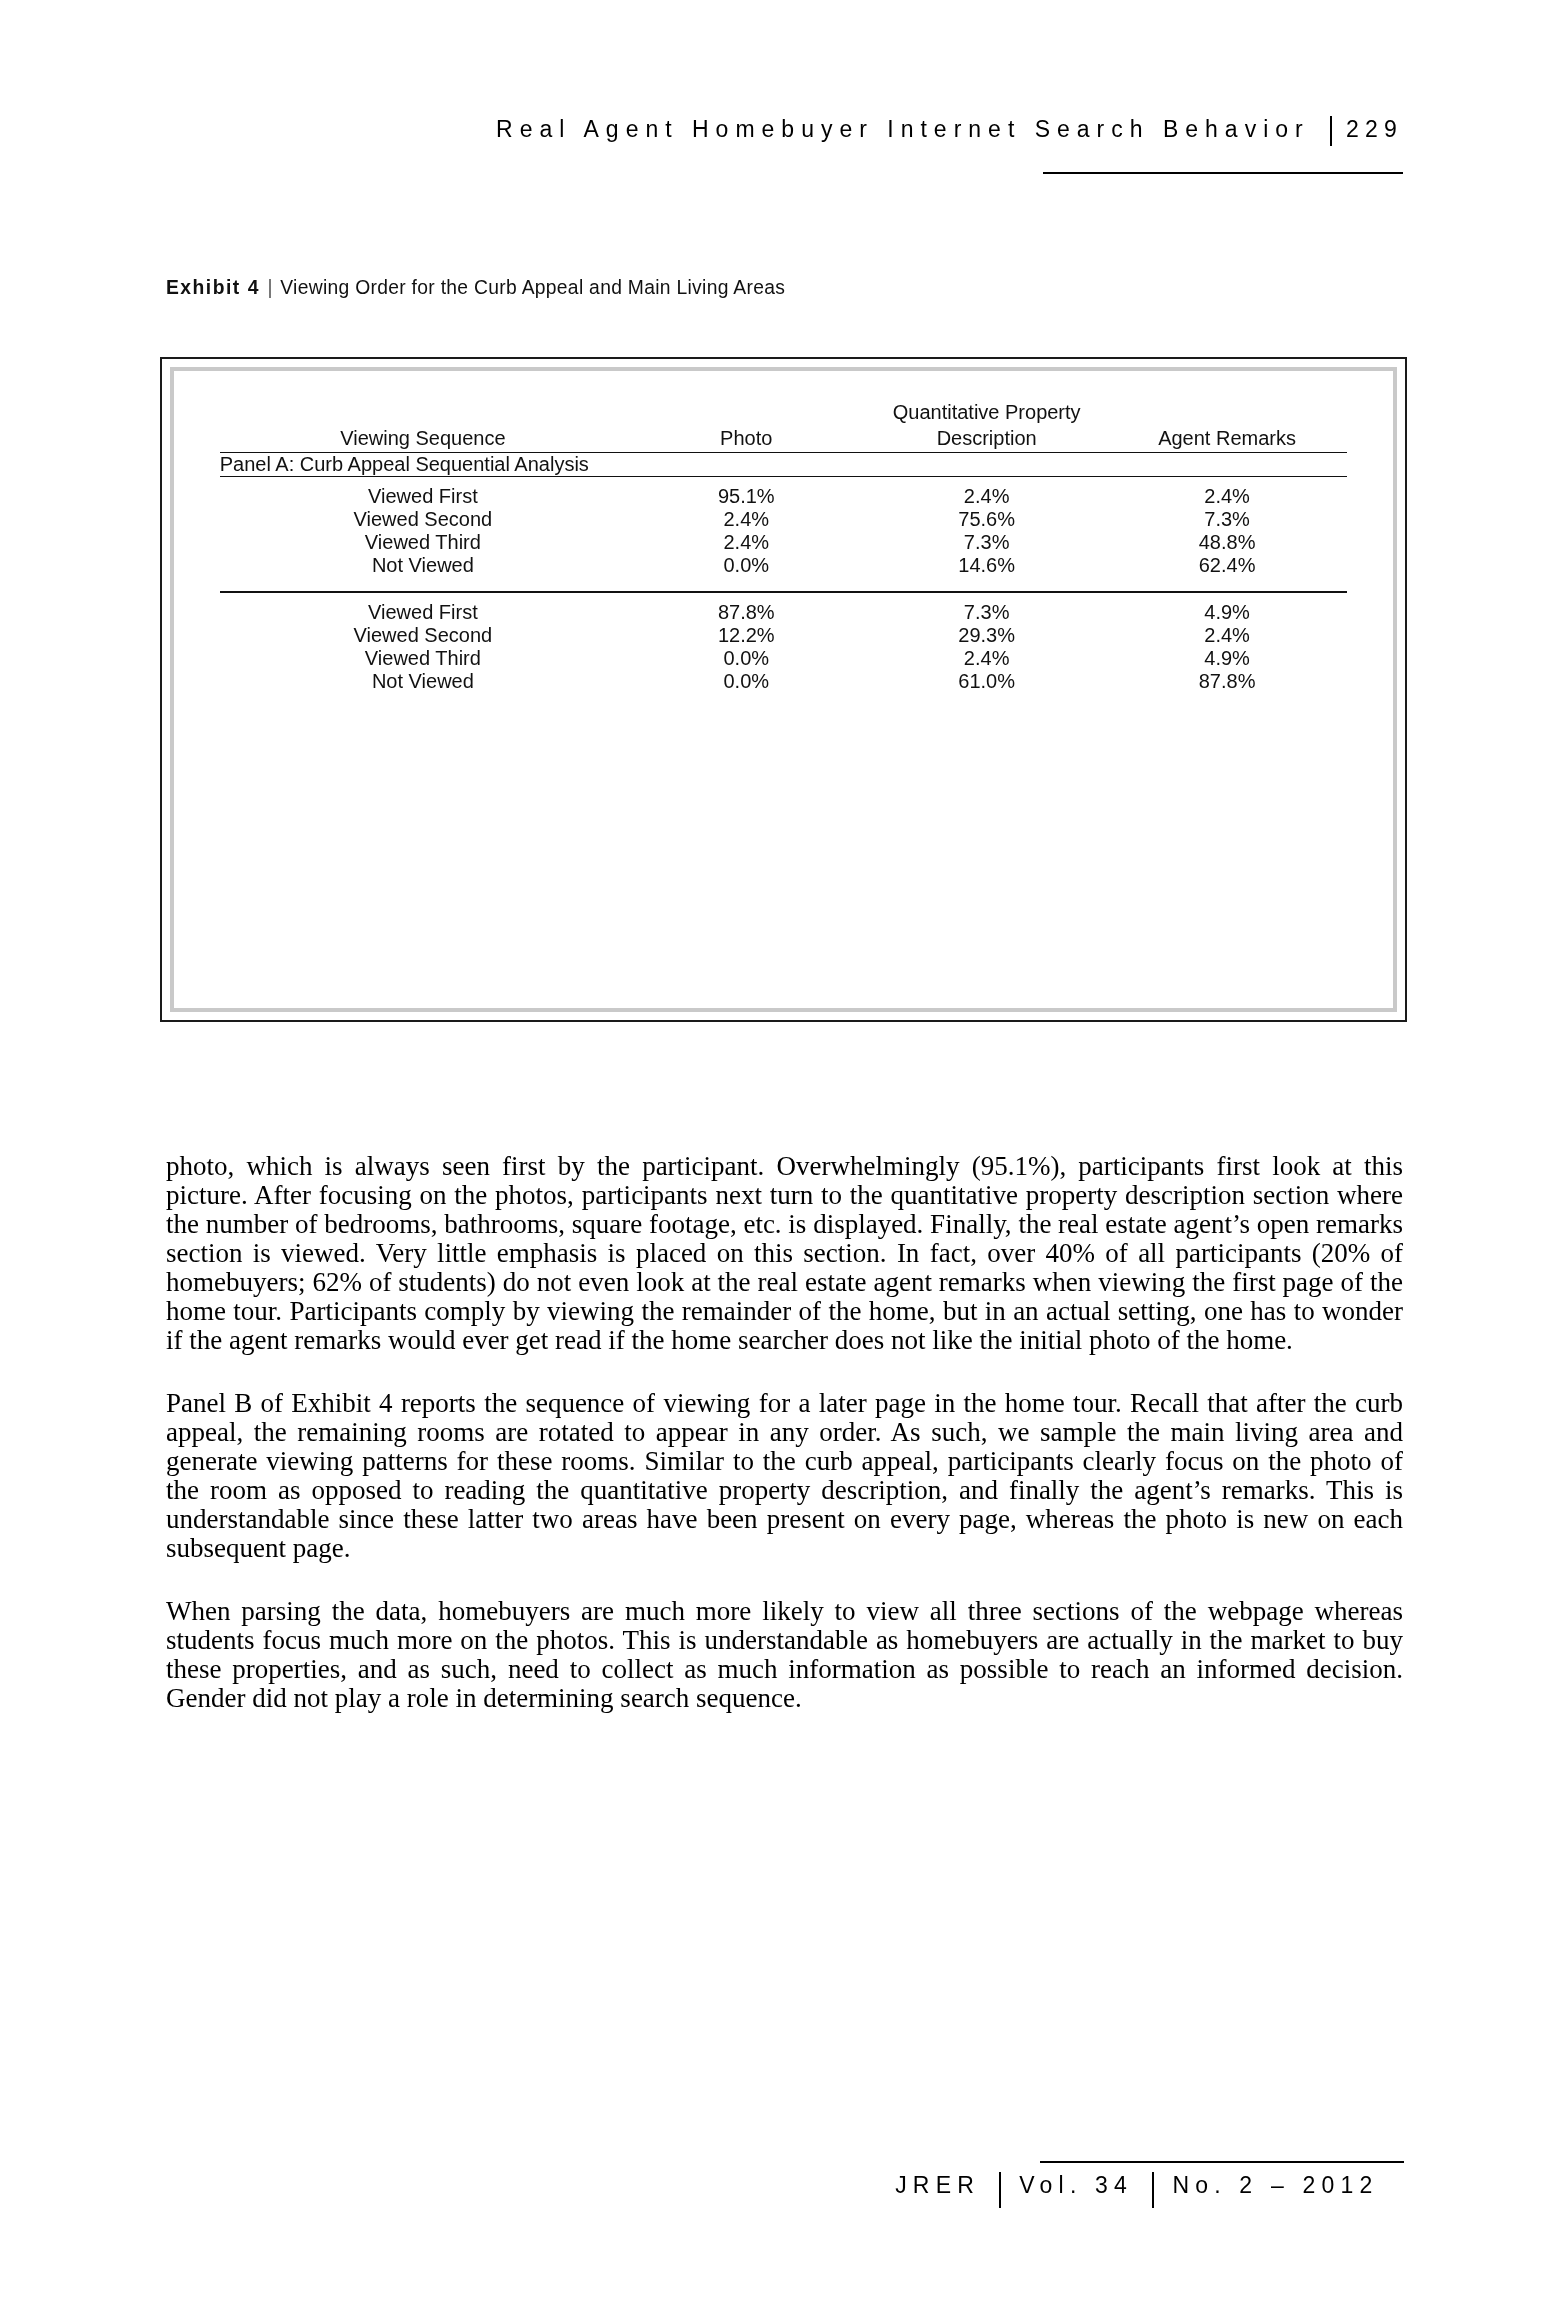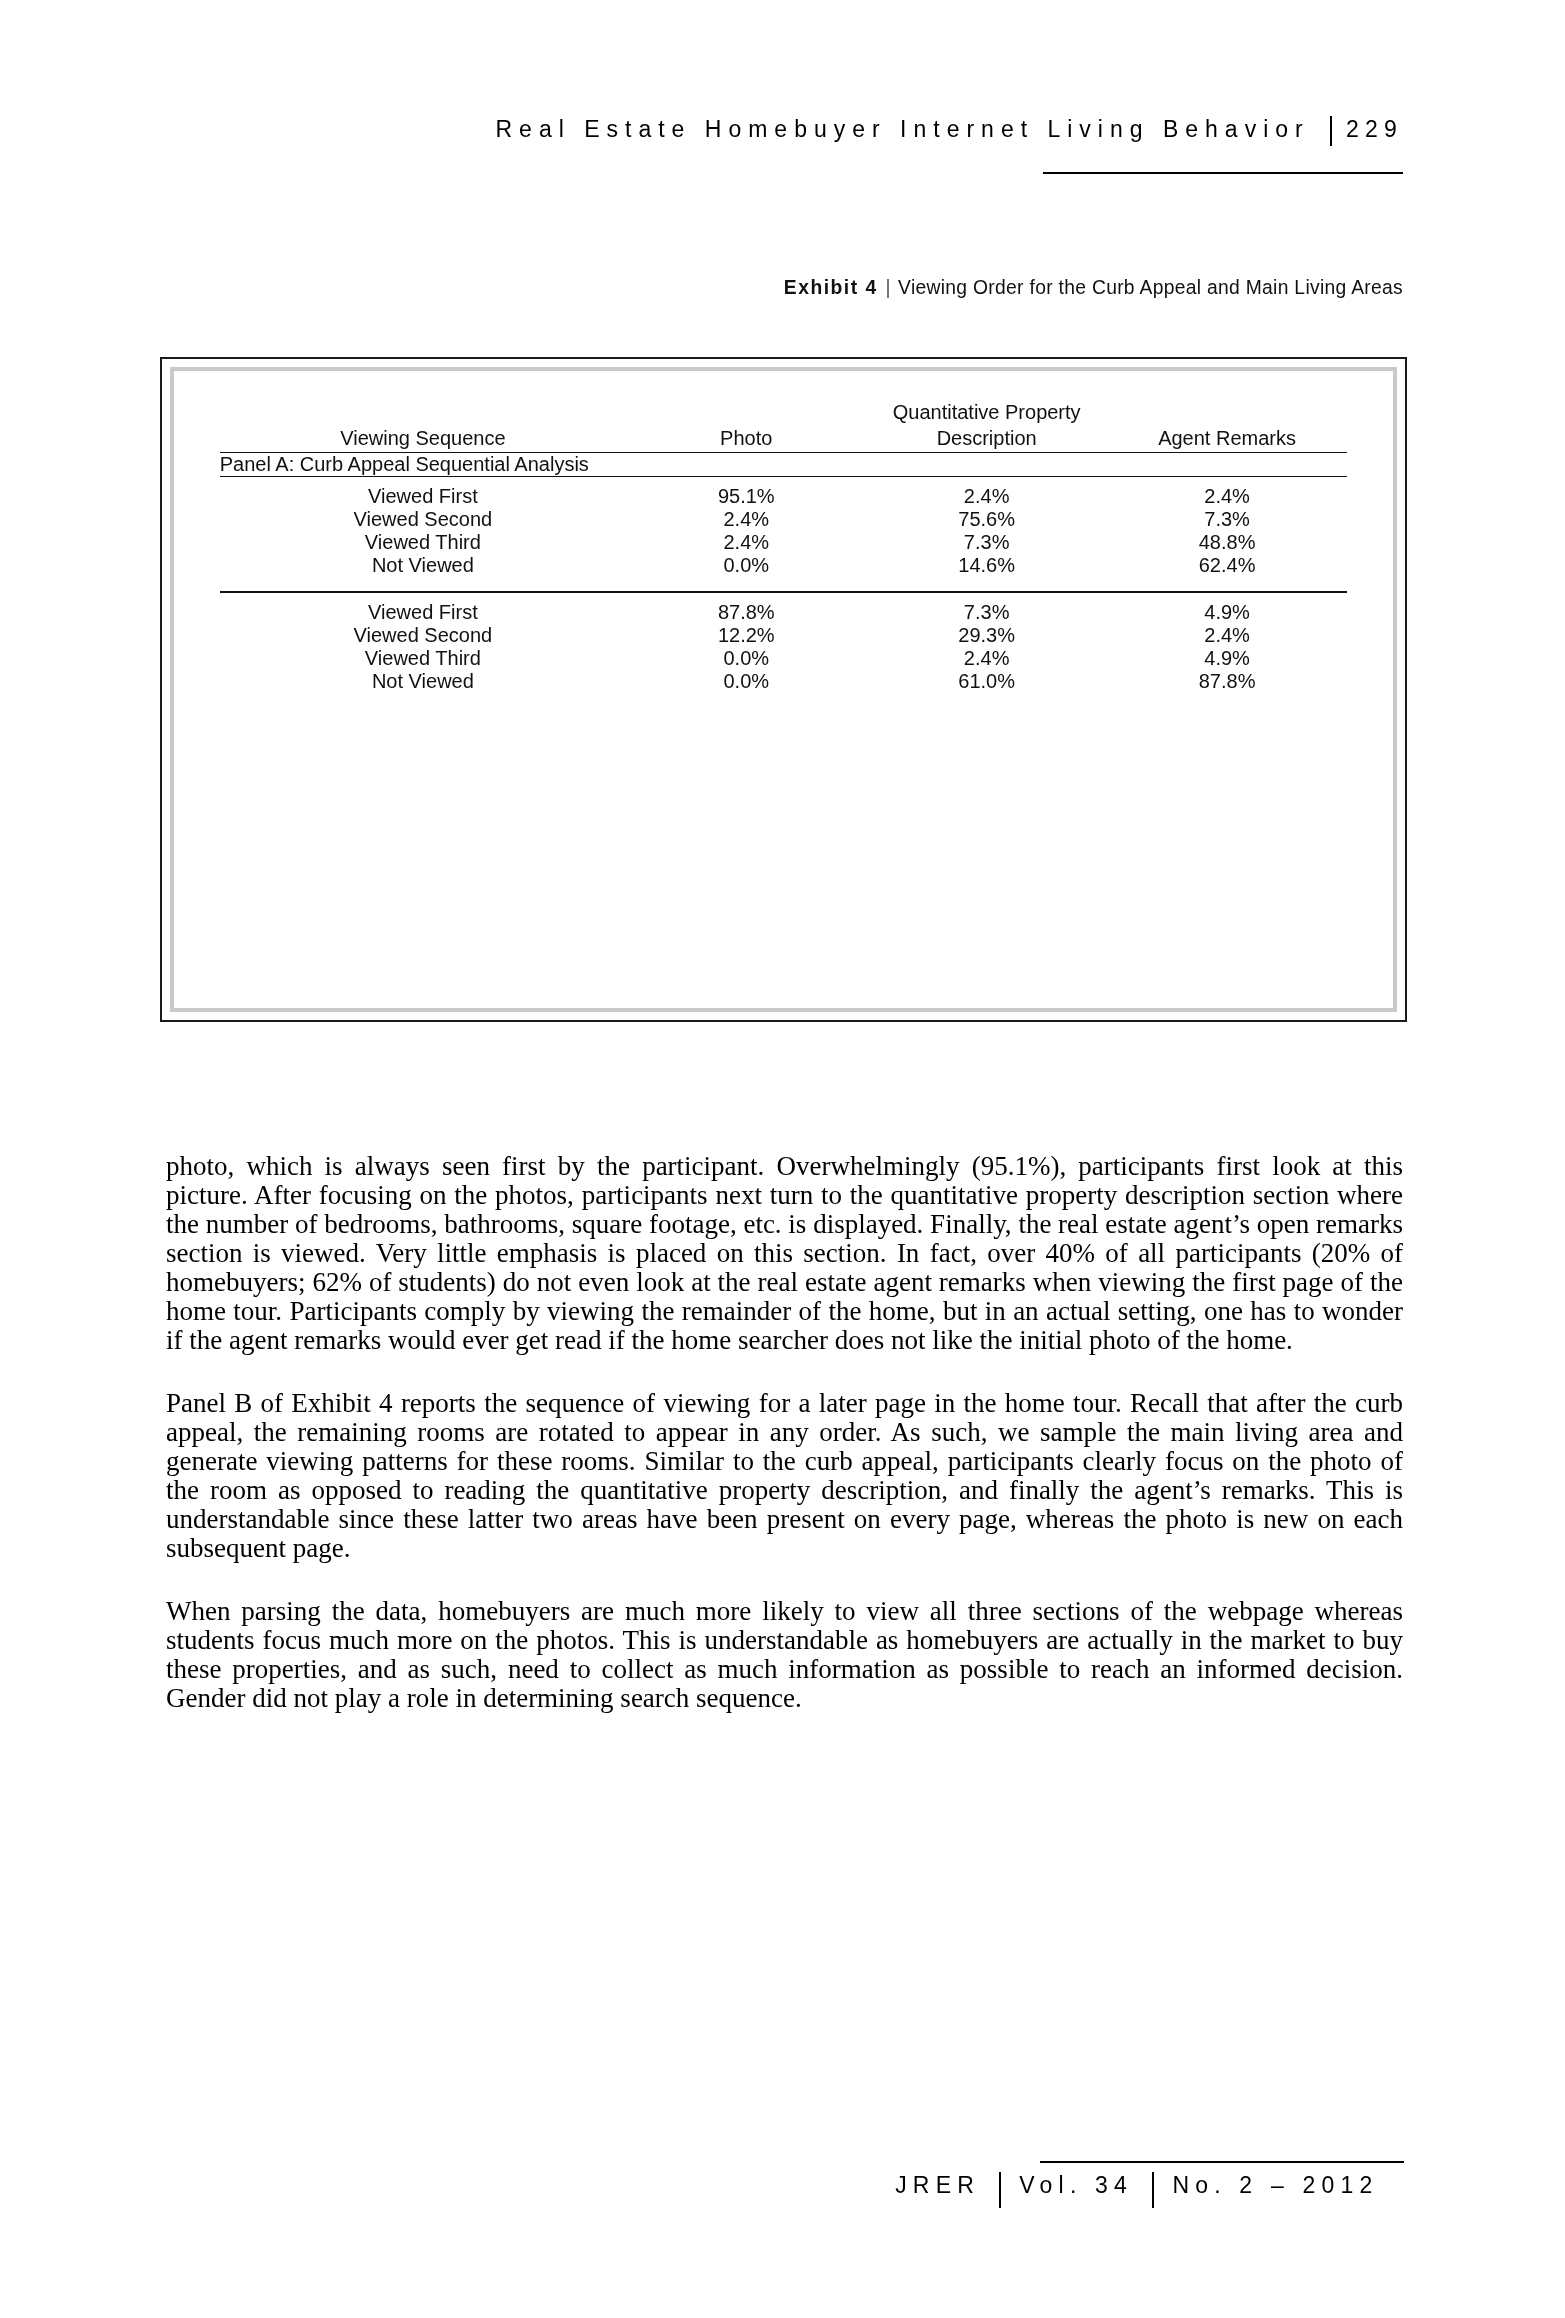--- a/index.html
+++ b/index.html
@@ -66,21 +66,21 @@
     height: 2.3px;
     background: #000;
   }
 
   
   .exhibit-caption {
     position: absolute;
     top: 277px;
     left: 166px;
     width: 1237px;
-    text-align: right;
+    text-align: left;
     font-family: "Liberation Sans", sans-serif;
     font-size: 19.3px;
     color: #111;
     white-space: nowrap;
   }
   .exhibit-caption .ex-label {
     font-weight: bold;
     letter-spacing: 1.5px;
   }
   .exhibit-caption .ex-bar {
@@ -192,21 +192,21 @@
   }
   .f-item { letter-spacing: 6.2px; padding: 0 18.5px 9.3px 18.5px; white-space: nowrap; }
   .f-sep { width: 2.3px; background: #000; height: 36px; }
 </style>
 </head>
 <body>
 
 <div class="page">
 
   <div class="running-head">
-    <div class="rh-title">Real Estate Homebuyer Internet Living Behavior</div>
+    <div class="rh-title">Real Agent Homebuyer Internet Search Behavior</div>
     <div class="rh-sep"></div>
     <div class="rh-page">229</div>
   </div>
   <div class="rh-rule"></div>
 
   <div class="exhibit-caption">
     <span class="ex-label">Exhibit 4</span><span class="ex-bar">|</span><span class="ex-text">Viewing Order for the Curb Appeal and Main Living Areas</span>
   </div>
 
   <div class="exhibit-box">

